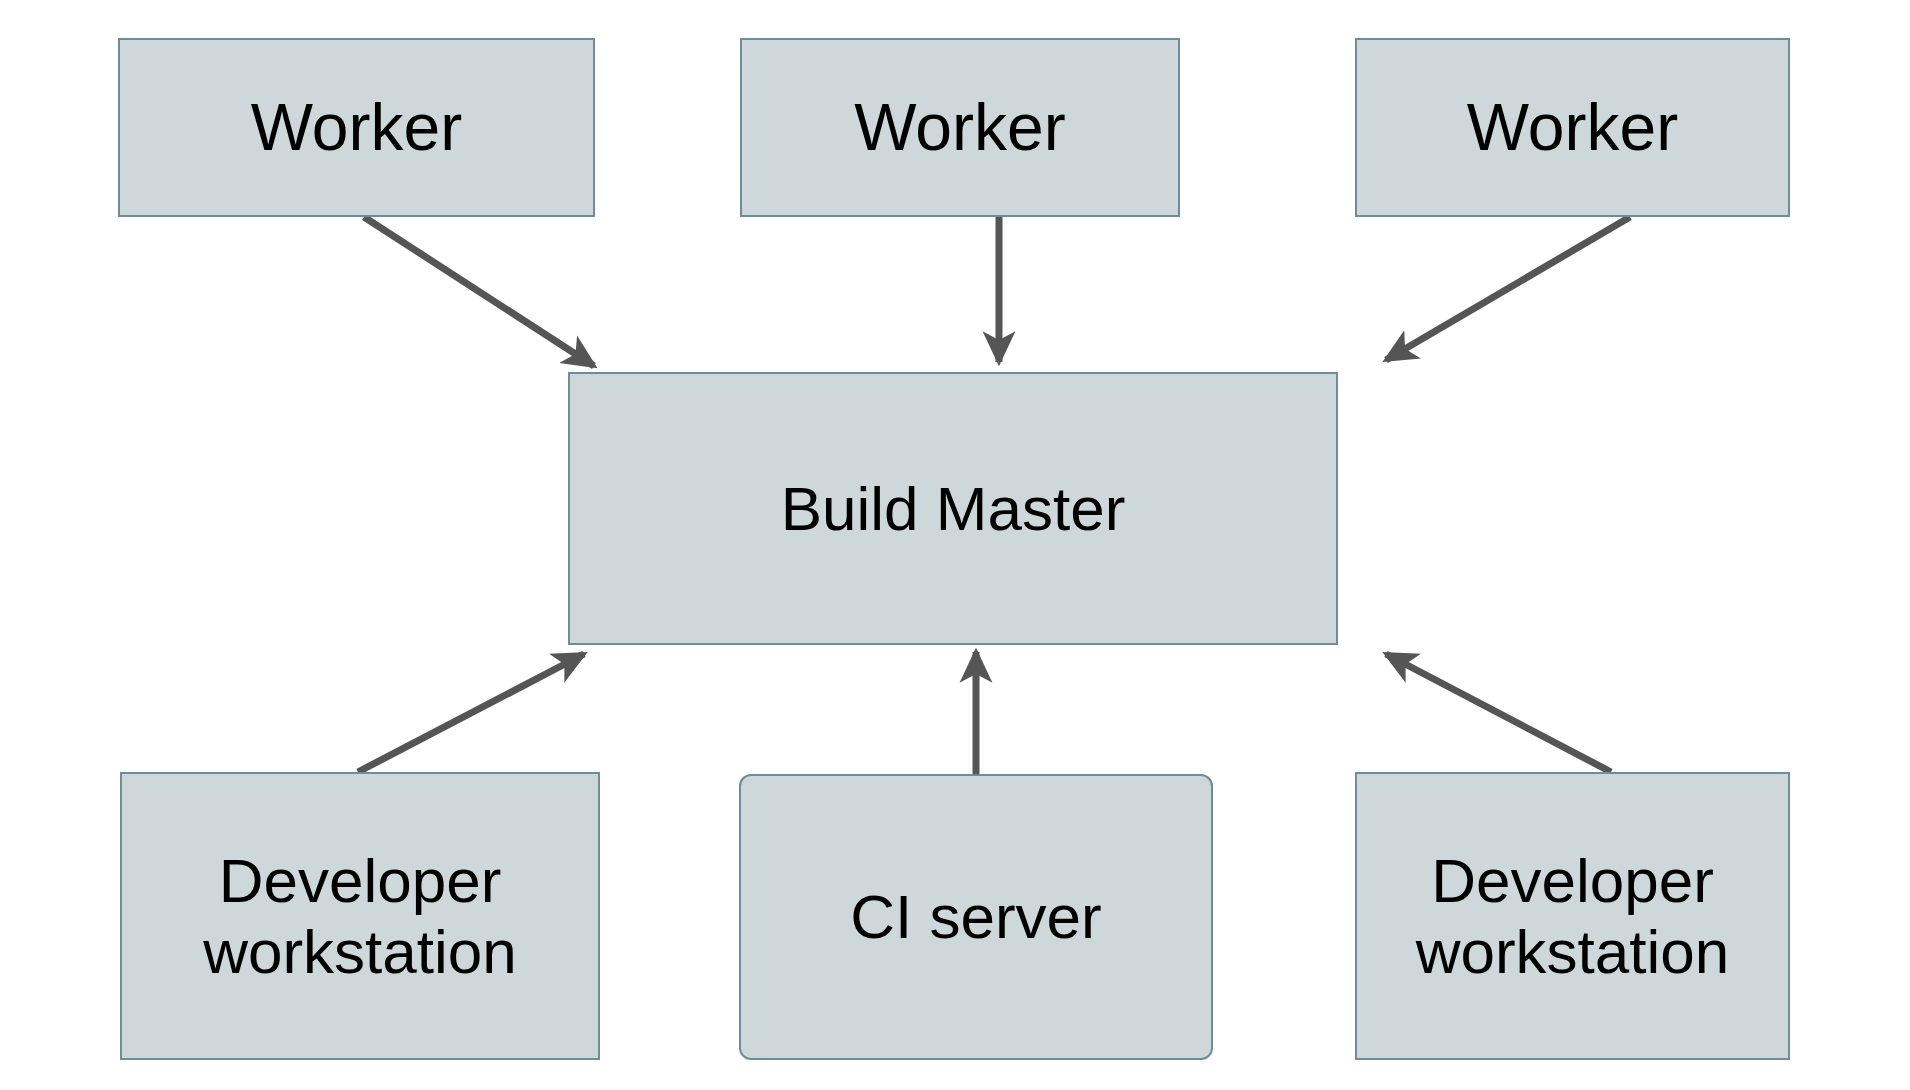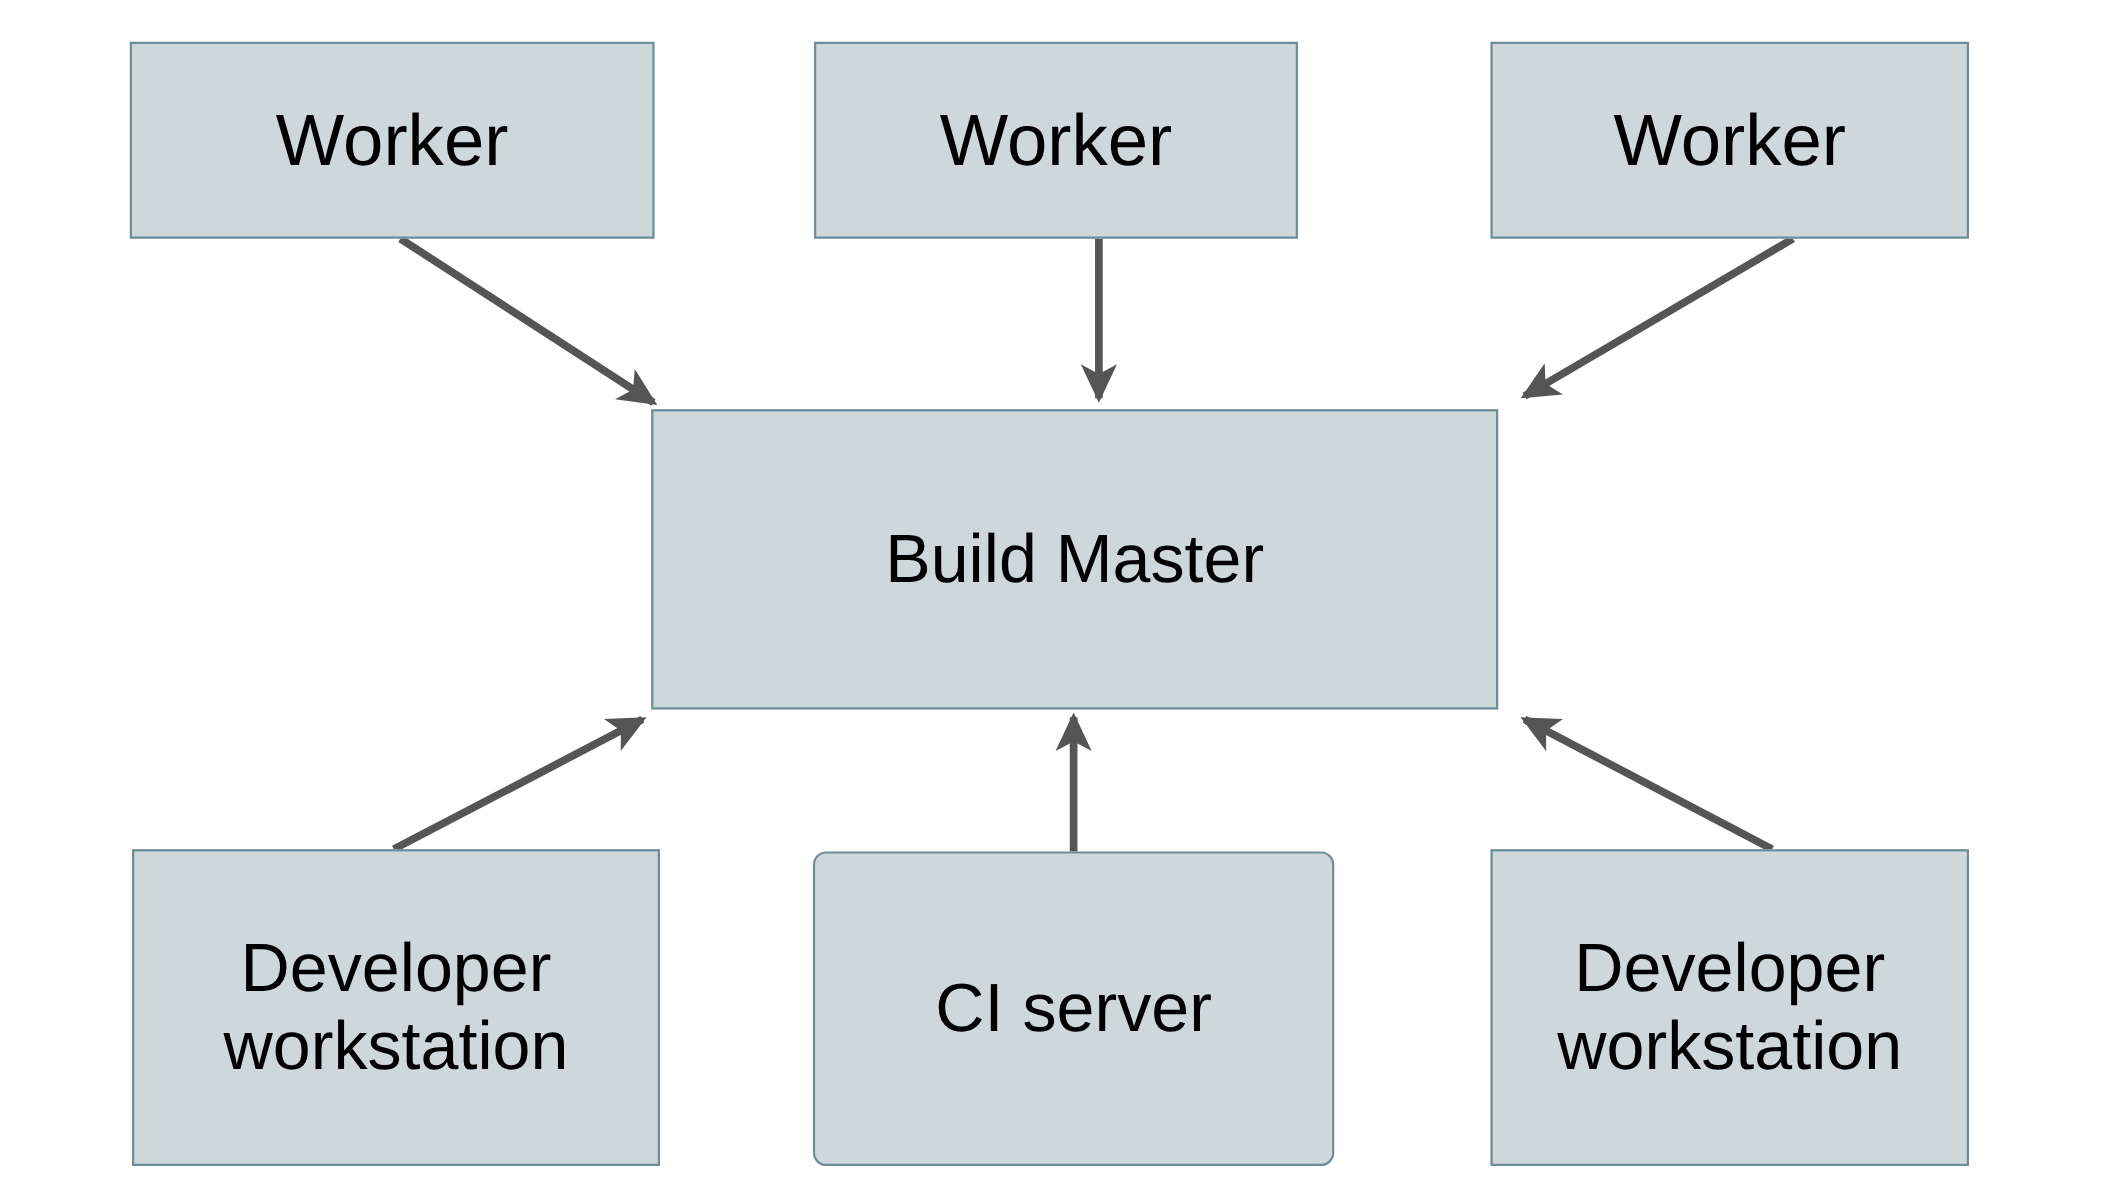--- a/index.html
+++ b/index.html
@@ -44,21 +44,21 @@
   }
   .node-label {
     display: block;
     white-space: pre-line;
     padding: 0 10px;
   }
   
   #node-worker-left   { left: 118px;  top: 38px;  width: 477px; height: 179px; font-size: 66px; }
   #node-worker-mid    { left: 740px;  top: 38px;  width: 440px; height: 179px; font-size: 66px; }
   #node-worker-right  { left: 1355px; top: 38px;  width: 435px; height: 179px; font-size: 66px; }
-  #node-build-master  { left: 592px;  top: 372px; width: 770px; height: 273px; font-size: 62px; }
+  #node-build-master  { left: 568px;  top: 372px; width: 770px; height: 273px; font-size: 62px; }
   #node-dev-left      { left: 120px;  top: 772px; width: 480px; height: 288px; font-size: 62px; }
   #node-ci-server     { left: 739px;  top: 774px; width: 474px; height: 286px; font-size: 62px; border-radius: 12px; }
   #node-dev-right     { left: 1355px; top: 772px; width: 435px; height: 288px; font-size: 62px; }
 </style>
 </head>
 <body>
 
 <div id="diagram-root">
 
   <svg id="diagram-svg" viewBox="0 0 1910 1090" xmlns="http://www.w3.org/2000/svg">

